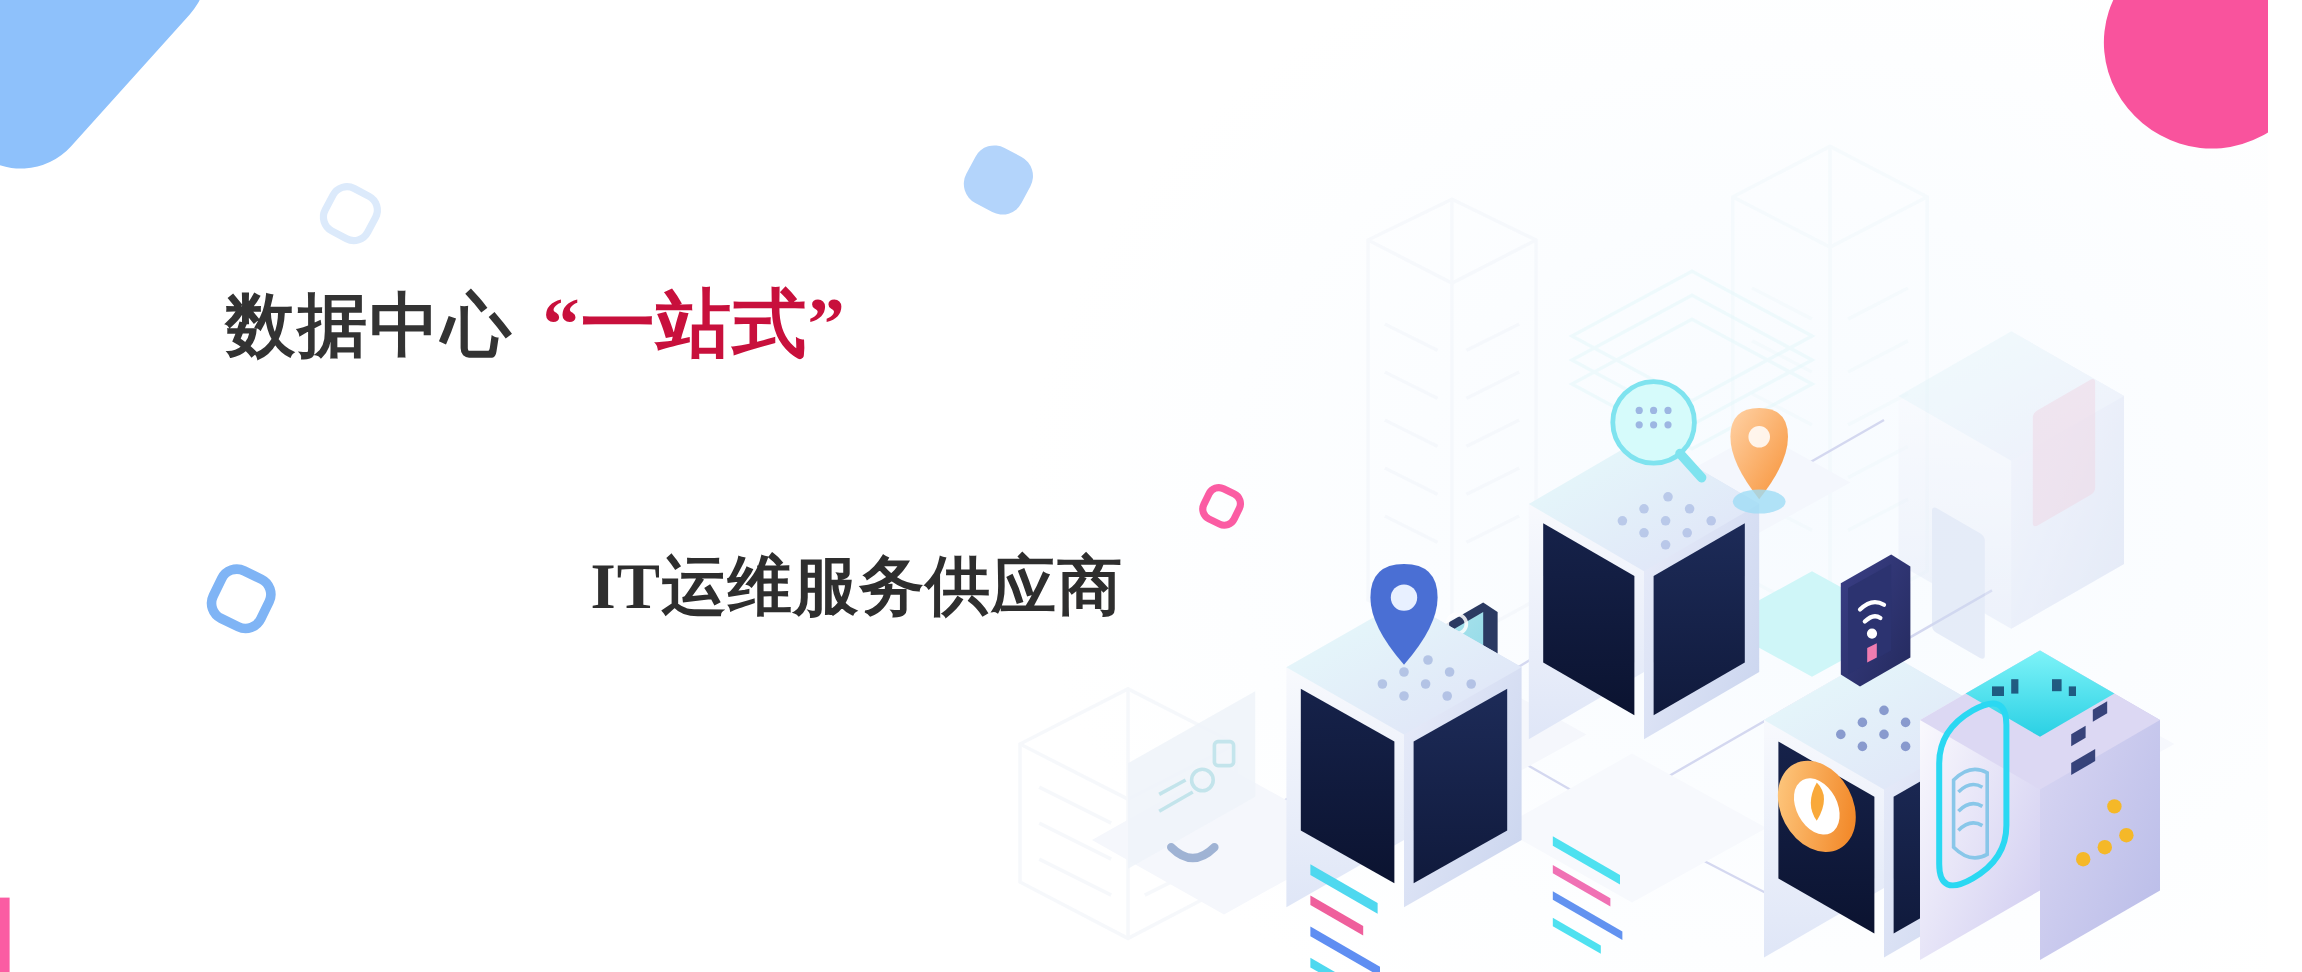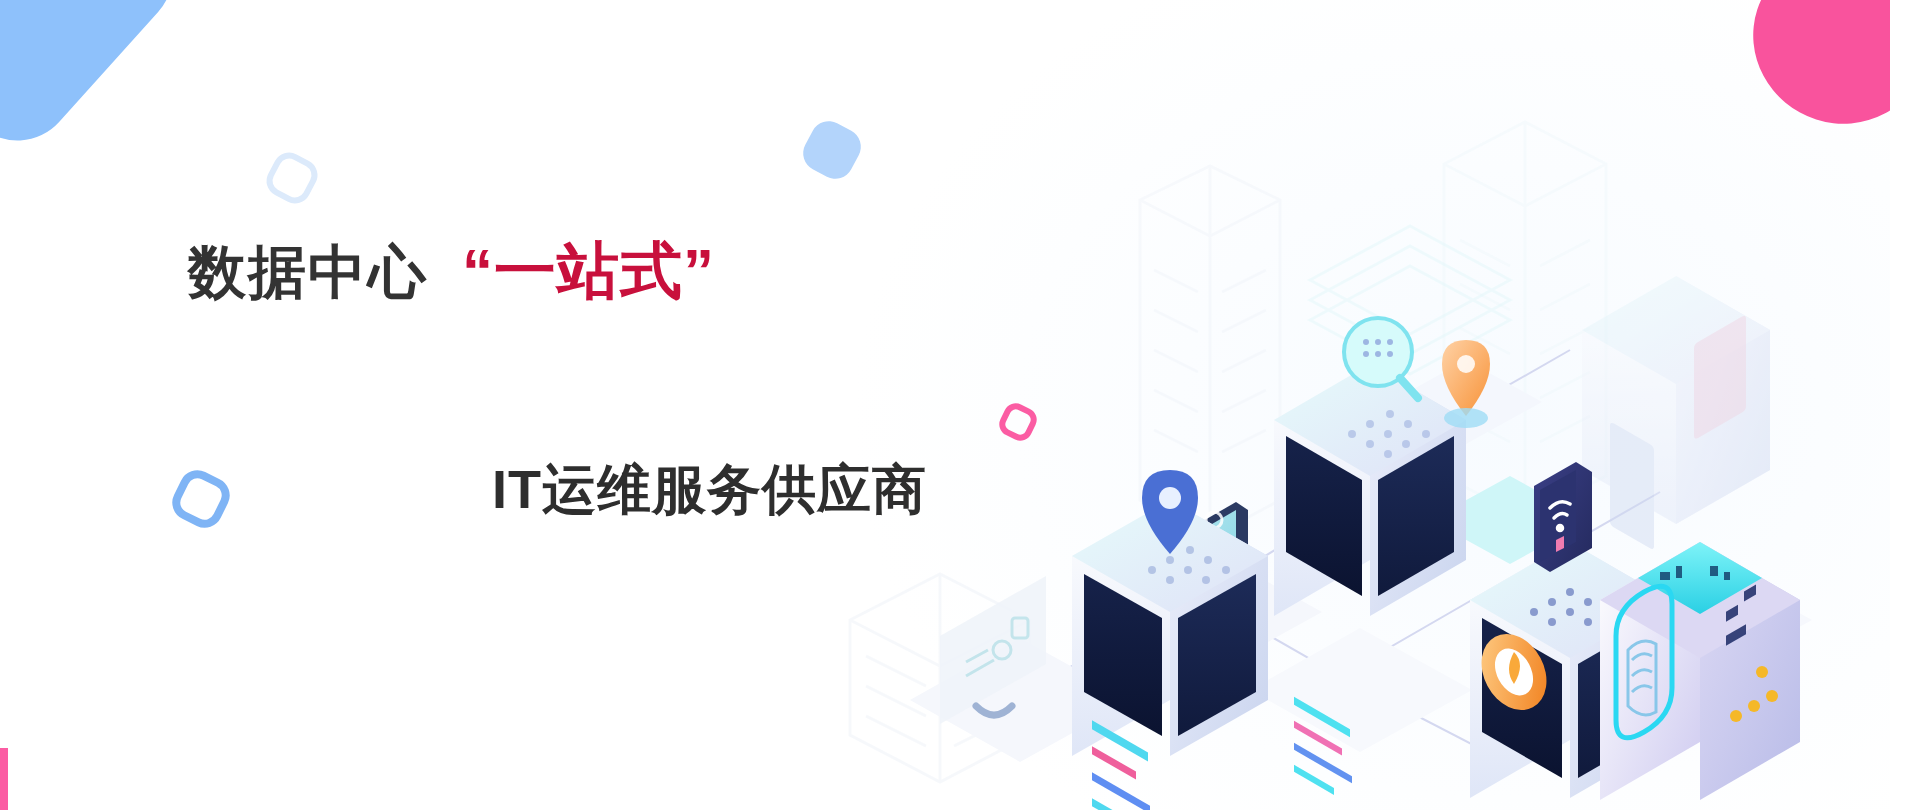--- a/index.html
+++ b/index.html
@@ -9,20 +9,21 @@
     background:#ffffff;
     position:relative;
   }
   #banner {
     position:absolute; inset:0;
     width:1890px; height:810px;
     background:
       radial-gradient(ellipse 900px 700px at 1500px 420px, #f7fbff 0%, #ffffff 72%),
       linear-gradient(180deg,#ffffff 0%,#fdfeff 100%);
     overflow:hidden;
+    font-family:Liberation Serif, serif;
   }
 
   
   .blob-tl {
     position:absolute; left:-118px; top:-150px;
     width:260px; height:260px; border-radius:56px;
     background:#8ec1fb; transform:rotate(42deg);
   }
   .blob-tr {
     position:absolute; right:-44px; top:-56px;
@@ -70,21 +71,21 @@
   .line1 {
     position:absolute; left:188px; top:240px;
     display:flex; align-items:baseline; white-space:nowrap;
   }
   .t-dark {
     font-size:58px; font-weight:bold; color:#333333;
     letter-spacing:2px; line-height:1;
   }
   .t-red {
     font-size:62px; font-weight:bold; color:#c8103c;
-    letter-spacing:1px; line-height:1; margin-left:34px;
+    letter-spacing:1px; line-height:1; margin-left:24px;
   }
   .line2 {
     position:absolute; left:492px; top:462px;
     font-size:54px; font-weight:bold; color:#2e2e2e;
     letter-spacing:1px; line-height:1; white-space:nowrap;
   }
 
   
   #illustration {
     position:absolute; right:0; top:0; width:1020px; height:810px;

